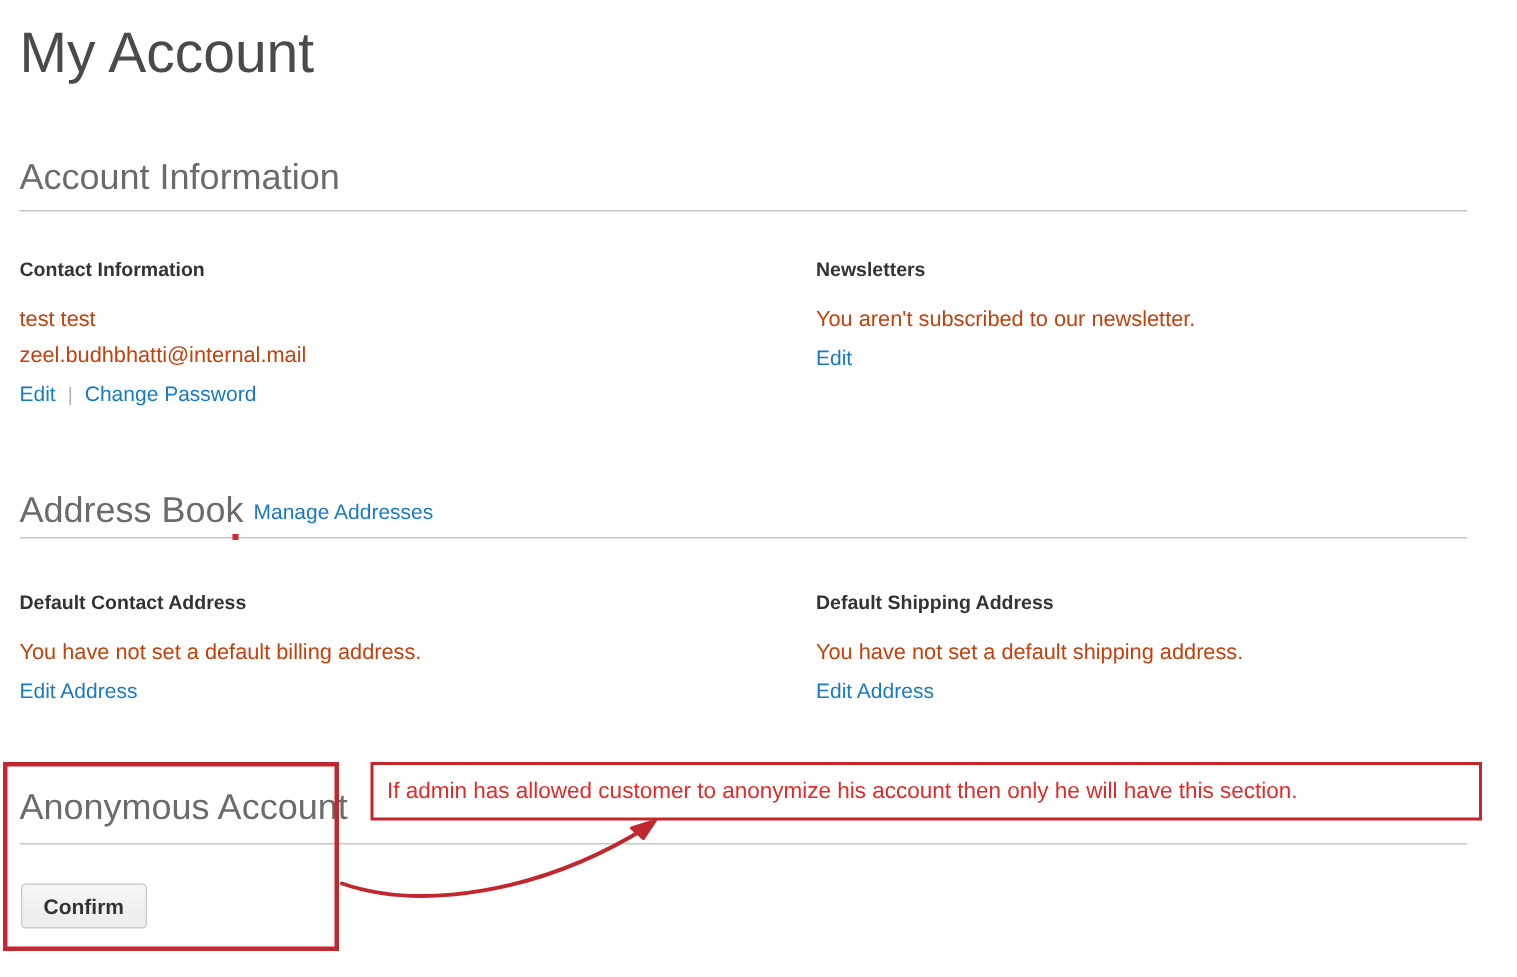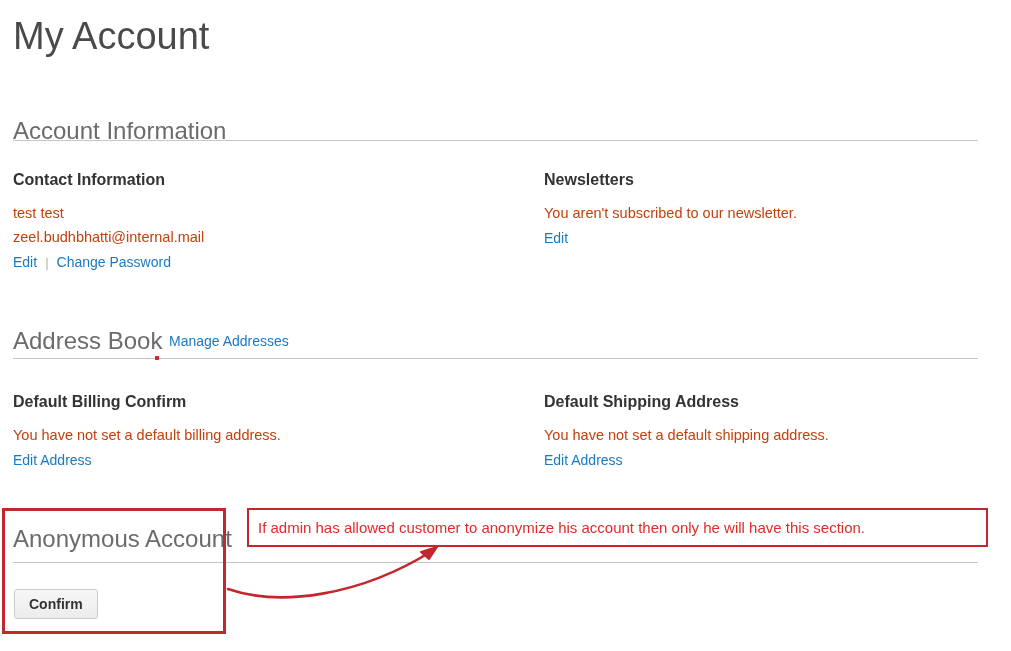--- a/index.html
+++ b/index.html
@@ -52,21 +52,21 @@
     width: 965px;
     height: 1px;
     background: #c6c6c6;
   }
 
   
   .col-left  { position: absolute; left: 13px;  width: 480px; }
   .col-right { position: absolute; left: 544px; width: 480px; }
 
   .sub-title {
-    font-size: 16px;
+    font-size: 13px;
     font-weight: bold;
     color: #333333;
     line-height: 20px;
     margin: 0 0 11px 0;
     white-space: nowrap;
   }
 
   .body-text {
     font-size: 14.5px;
     font-weight: normal;
@@ -182,21 +182,21 @@
     pointer-events: none;
   }
 </style>
 </head>
 <body>
 
 <div class="page">
 
   <div class="page-title">My Account</div>
 
-  <div class="block-title" style="left:13px; top:116px;">Account Information</div>
+  <div class="block-title" style="left:13px; top:104px;">Account Information</div>
   <div class="divider" style="top:140px;"></div>
 
   <div class="col-left" style="top:170px;">
     <div class="sub-title">Contact Information</div>
     <p class="body-text">test test</p>
     <p class="body-text">zeel.budhbhatti@internal.mail</p>
     <div class="link-row">
       <a class="link">Edit</a><span class="link-sep">|</span><a class="link">Change Password</a>
     </div>
   </div>
@@ -208,21 +208,21 @@
       <a class="link">Edit</a>
     </div>
   </div>
 
   <div class="block-title" style="left:13px; top:326px;">Address Book</div>
   <a class="manage-link">Manage Addresses</a>
   <div class="divider" style="top:358px;"></div>
   <div class="artifact-dot"></div>
 
   <div class="col-left" style="top:392px;">
-    <div class="sub-title">Default Billing Confirm</div>
+    <div class="sub-title">Default Contact Address</div>
     <p class="body-text">You have not set a default billing address.</p>
     <div class="link-row">
       <a class="link">Edit Address</a>
     </div>
   </div>
 
   <div class="col-right" style="top:392px;">
     <div class="sub-title">Default Shipping Address</div>
     <p class="body-text">You have not set a default shipping address.</p>
     <div class="link-row">

